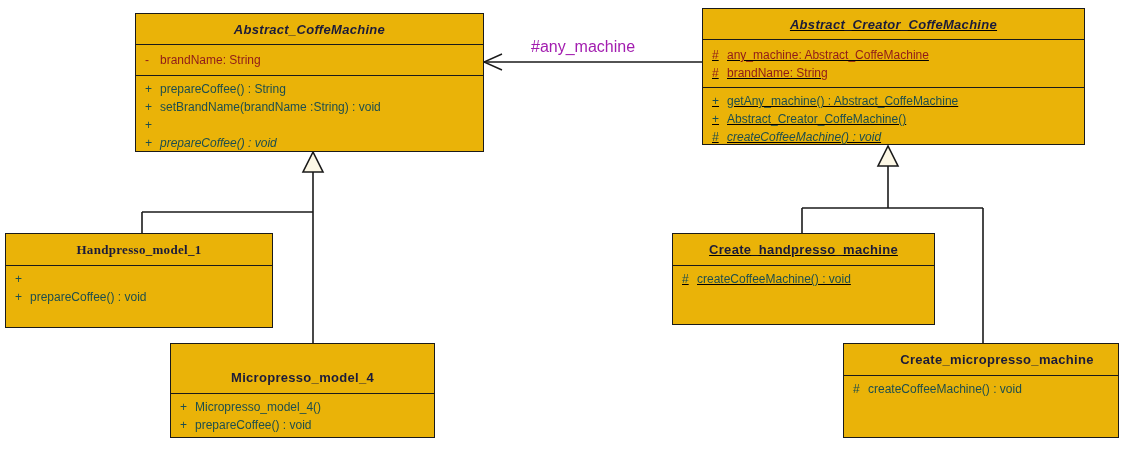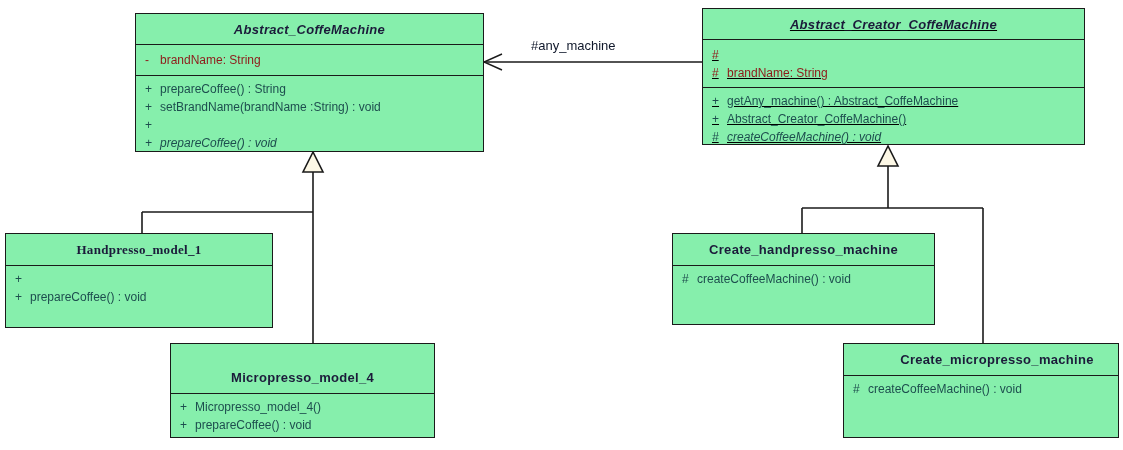--- a/index.html
+++ b/index.html
@@ -17,21 +17,21 @@
   }
   #connectors {
     position: absolute;
     left: 0; top: 0;
     width: 1123px; height: 450px;
     pointer-events: none;
   }
   .uml-class {
     position: absolute;
     box-sizing: border-box;
-    background: #86efac;
+    background: #eab308;
     border: 1.6px solid #1A1A1A;
     box-shadow: none;
   }
   .uml-title {
     box-sizing: border-box;
     display: flex;
     align-items: center;
     justify-content: center;
     font-size: 13px;
     font-weight: bold;
@@ -57,22 +57,22 @@
     box-sizing: border-box;
     flex: 0 0 auto;
   }
   .attrs-comp { padding-top: 6px; }
   .ops-comp { padding-top: 4px; }
   .attr-row { color: #8F1A1A; }
   .op-row { color: #1D4E4E; }
   .it { font-style: italic; }
   .edge-label {
     position: absolute;
-    font-size: 13px;
-    color: #0f172a;
+    font-size: 16px;
+    color: #a21caf;
     white-space: nowrap;
   }
 </style>
 </head>
 <body>
 
 <div id="canvas">
 
   <svg id="connectors" viewBox="0 0 1123 450" xmlns="http://www.w3.org/2000/svg">
 
@@ -124,20 +124,21 @@
         <span>prepareCoffee() : void</span>
       </div>
     </div>
   </div>
 
   <div class="uml-class abstract" style="left:702px; top:8px; width:383px; height:137px;text-decoration:underline;">
     <div class="uml-title" style="height:30px;">Abstract_Creator_CoffeMachine</div>
     <div class="compartment attrs-comp" style="height:48px;">
       <div class="row attr-row">
         <span class="vis">#</span>
+        <span>any_machine: Abstract_CoffeMachine</span>
       </div>
       <div class="row attr-row">
         <span class="vis">#</span>
         <span>brandName: String</span>
       </div>
     </div>
     <div class="compartment ops-comp" style="height:59px;">
       <div class="row op-row">
         <span class="vis">+</span>
         <span>getAny_machine() : Abstract_CoffeMachine</span>
@@ -173,21 +174,21 @@
         <span class="vis">+</span>
         <span>Micropresso_model_4()</span>
       </div>
       <div class="row op-row">
         <span class="vis">+</span>
         <span>prepareCoffee() : void</span>
       </div>
     </div>
   </div>
 
-  <div class="uml-class" style="left:672px; top:233px; width:263px; height:92px;">
+  <div class="uml-class" style="left:672px; top:233px; width:263px; height:92px;text-decoration:underline;">
     <div class="uml-title" style="height:31px;">Create_handpresso_machine</div>
     <div class="compartment ops-comp" style="height:59px;">
       <div class="row op-row">
         <span class="vis">#</span>
         <span>createCoffeeMachine() : void</span>
       </div>
     </div>
   </div>
 
   <div class="uml-class" style="left:843px; top:343px; width:276px; height:95px;">

